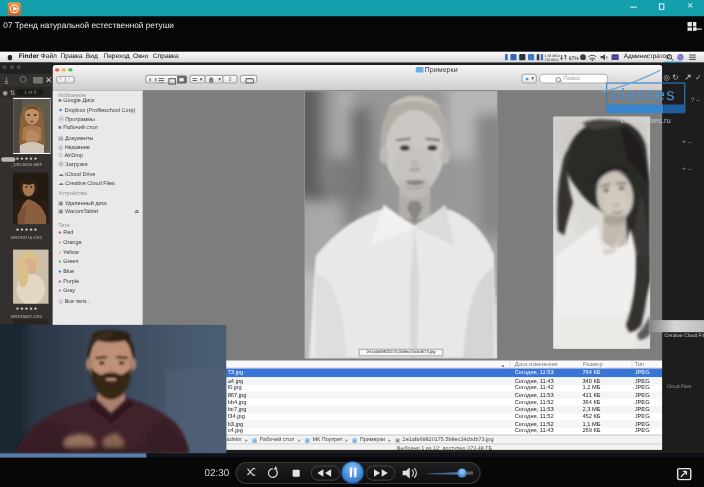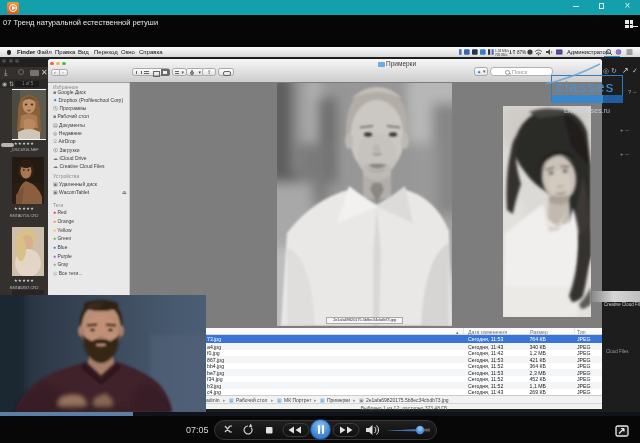--- a/index.html
+++ b/index.html
@@ -526,21 +526,21 @@
         <rect x="30" y="111" width="120" height="6" fill="#371c25" opacity="0.85"></rect>
       </g>
     </svg>
   </div>
 
   <div class="abs" style="left:0;top:412px;width:640px;height:4px;background:#10131a;">
     <div class="abs" style="left:0;top:0;width:133px;height:4px;background:#5b7fa6;"></div>
   </div>
 
   <div class="abs" style="left:0;top:416px;width:640px;height:27px;background:#070707;" id="controlbar">
-    <div class="abs" style="left:186px;top:8.5px;color:#d8d8d8;font-size:9px;">07:05</div>
+    <div class="abs" style="left:186px;top:8.5px;color:#d8d8d8;font-size:9px;">02:30</div>
     <div class="abs" style="left:214px;top:4px;width:223px;height:20px;background:linear-gradient(180deg,#1f1f1f,#0e0e0e);border:1px solid #383838;border-radius:10px;box-sizing:border-box;"></div>
     <svg class="abs" style="left:214px;top:4px;" width="223" height="20" viewBox="0 0 223 20">
 
       <path d="M11 6 L16 12 M16 6 L11 12 M16 6 l2 0 M16 12 l2 0" stroke="#cfcfcf" stroke-width="1.2" fill="none"></path>
 
       <path d="M34 6 a 4 4 0 1 0 3.2 1.5" stroke="#cfcfcf" stroke-width="1.2" fill="none"></path>
       <path d="M36.6 3.6 l1.8 3.2 l-3.6 0.5 z" fill="#cfcfcf"></path>
 
       <rect x="52" y="7" width="6.5" height="6.5" rx="1" fill="#e2e2e2"></rect>
 

